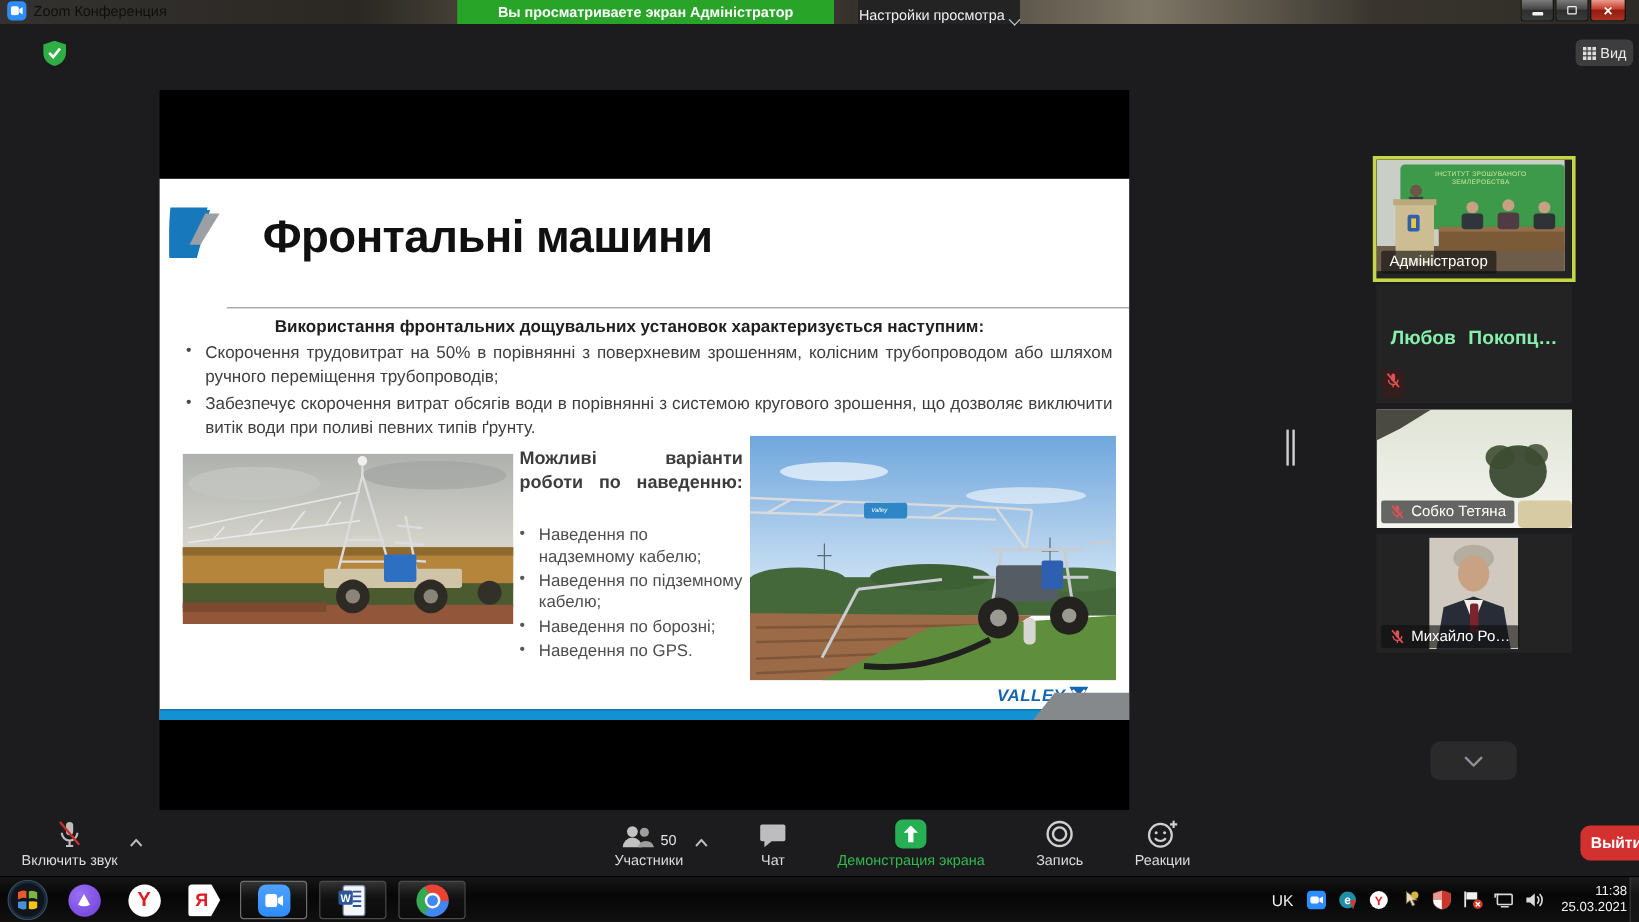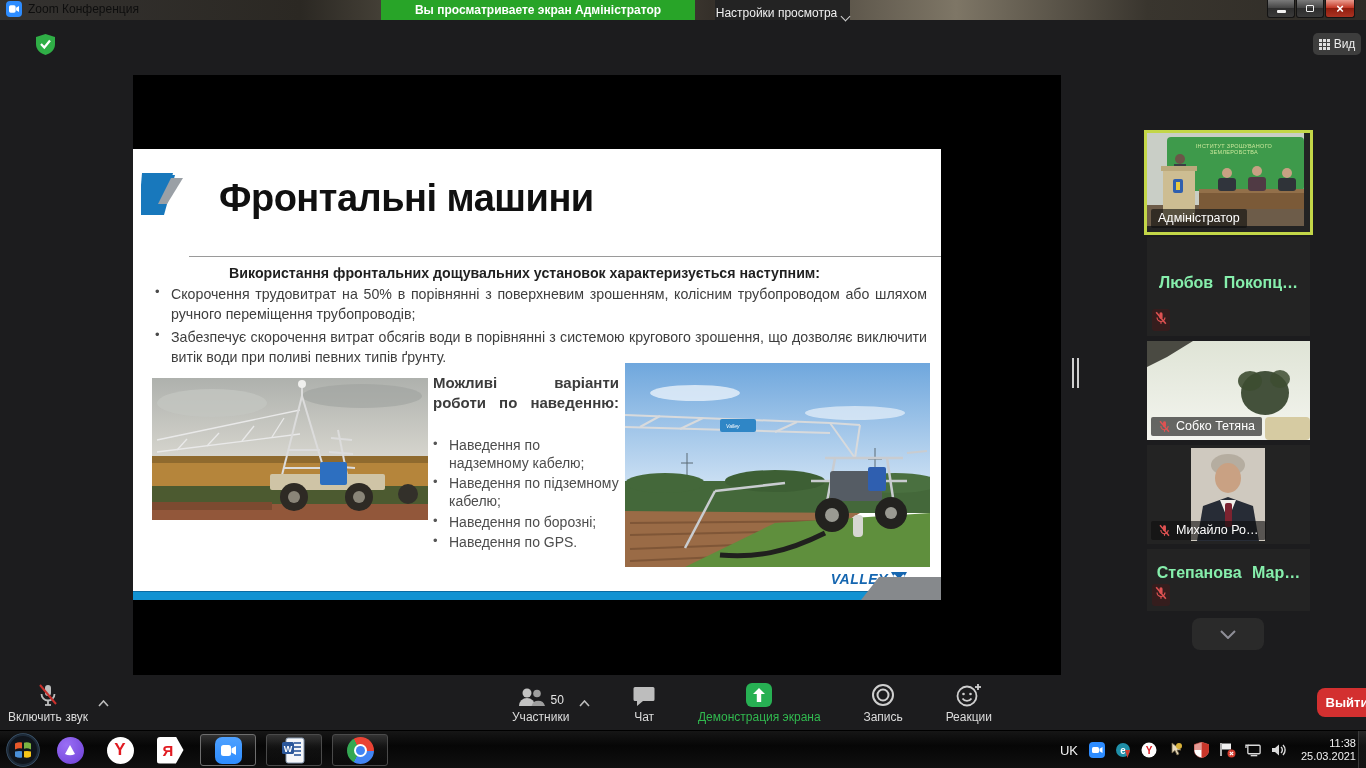--- a/index.html
+++ b/index.html
@@ -28,21 +28,21 @@
   .glyph-min { width:9px; height:3px; background:#f2f2f2; border-radius:1px; margin-top:6px; }
   .glyph-restore { width:8px; height:7px; border:1.5px solid #f2f2f2; border-radius:1px; }
   .glyph-close { color:#fff; font-size:13px; font-weight:700; line-height:1; }
 
   
   .shield-btn { position:absolute; left:36px; top:34px; cursor:pointer; }
   .view-btn { position:absolute; left:1313px; top:33px; width:48px; height:22px; background:#3d3d3d;
     border-radius:5px; color:#ededed; font-size:12px; display:flex; align-items:center; justify-content:center; gap:4px; cursor:pointer; }
 
   
-  .screenshare { position:absolute; left:133px; top:75px; width:928px; height:600px; background:#000; }
+  .screenshare { position:absolute; left:133px; top:75px; width:808px; height:600px; background:#000; }
   .slide { position:absolute; left:0; top:74px; width:808px; height:451px; background:#fff; overflow:hidden; }
   .slide-logo { position:absolute; left:8px; top:22px; }
   .slide-title { position:absolute; left:86px; top:28px; font-size:38px; font-weight:700; color:#101010;
     letter-spacing:-0.5px; white-space:nowrap; }
   .slide-rule { position:absolute; left:56px; top:107px; width:752px; height:1px; background:#9a9a9a; }
   .slide-intro { position:absolute; left:18px; top:116px; width:776px; }
   .intro-head { font-size:14.2px; font-weight:700; color:#1f1f1f; padding-left:78px; white-space:nowrap; }
   .bullet-row { display:flex; margin-top:3px; }
   .bullet-row .bl { width:20px; color:#4a4a4a; font-size:13px; flex:none; padding-left:4px; }
   .bullet-row .bt { flex:1; font-size:14.2px; color:#3e3e3e; line-height:1.42; text-align:justify; }
@@ -73,21 +73,21 @@
   .wall-text { position:absolute; left:26px; top:10px; width:122px; text-align:center; font-size:5.5px; color:#c9e89a; letter-spacing:0.3px; }
   .photo-wrap { position:absolute; left:44px; top:3px; width:74px; height:93px; }
   .more-btn { position:absolute; left:1192px; top:618px; width:72px; height:32px; background:#2a2a2a;
     border-radius:8px; display:flex; align-items:center; justify-content:center; cursor:pointer; }
 
   
   .toolbar { position:absolute; left:0; top:675px; width:1366px; height:55px; background:#1c1c1e; }
   .tb-item { display:flex; flex-direction:column; align-items:center; color:#dcdcdc; font-size:12px; cursor:pointer; }
   .tb-item .ico { height:26px; display:flex; align-items:flex-end; justify-content:center; }
   .tb-item .lbl { margin-top:3px; }
-  .tb-left { position:absolute; left:8px; top:6px; display:flex; gap:14px; }
+  .tb-left { position:absolute; left:18px; top:6px; display:flex; gap:14px; }
   .tb-combo { display:flex; align-items:flex-start; gap:10px; }
   .tb-chevron { margin-top:12px; cursor:pointer; }
   .tb-center { position:absolute; left:512px; top:6px; width:480px; display:flex; justify-content:space-between; }
   .tb-green { color:#31b94f; }
   .share-ico { width:26px; height:24px; border-radius:6px; background:#27b053; display:flex; align-items:center; justify-content:center; }
   .leave-btn { position:absolute; left:1293px; top:13px; width:60px; height:29px; background:#d33030;
     border:none; border-radius:8px; color:#fff; font-size:13px; font-weight:700; cursor:pointer; font-family:inherit;margin-left:24px; }
   .count { font-size:12px; color:#e4e4e4; margin-left:3px; }
 
   
@@ -428,31 +428,20 @@
       <svg width="13" height="13" viewBox="0 0 16 16">
           <rect x="6.2" y="1.5" width="3.6" height="7.5" rx="1.8" fill="#e05252"></rect>
           <path d="M3.5 7.5 a4.5 4.5 0 0 0 9 0" stroke="#e05252" stroke-width="1.4" fill="none"></path>
           <line x1="8" y1="12" x2="8" y2="14.5" stroke="#e05252" stroke-width="1.4"></line>
           <line x1="2.5" y1="1.5" x2="13.5" y2="14.5" stroke="#e05252" stroke-width="1.8"></line>
         </svg>
       <span>Михайло Ро…</span>
     </div>
   </div>
 
-  <div class="tile" style="top:549px; height:62px">
-    <div class="tile-center-name" style="padding-bottom:14px">Степанова  Мар…</div>
-    <div class="tile-mic-only">
-      <svg width="14" height="14" viewBox="0 0 16 16">
-          <rect x="6.2" y="1.5" width="3.6" height="7.5" rx="1.8" fill="#e05252"></rect>
-          <path d="M3.5 7.5 a4.5 4.5 0 0 0 9 0" stroke="#e05252" stroke-width="1.4" fill="none"></path>
-          <line x1="8" y1="12" x2="8" y2="14.5" stroke="#e05252" stroke-width="1.4"></line>
-          <line x1="2.5" y1="1.5" x2="13.5" y2="14.5" stroke="#e05252" stroke-width="1.8"></line>
-        </svg>
-    </div>
-  </div>
 
   <div class="more-btn">
     <svg width="16" height="9" viewBox="0 0 16 9">
         <polyline points="1,1 8,8 15,1" fill="none" stroke="#8f8f98" stroke-width="2"></polyline>
       </svg>
   </div>
 
   <div class="toolbar">
     <div class="tb-left">
       <div class="tb-combo">

